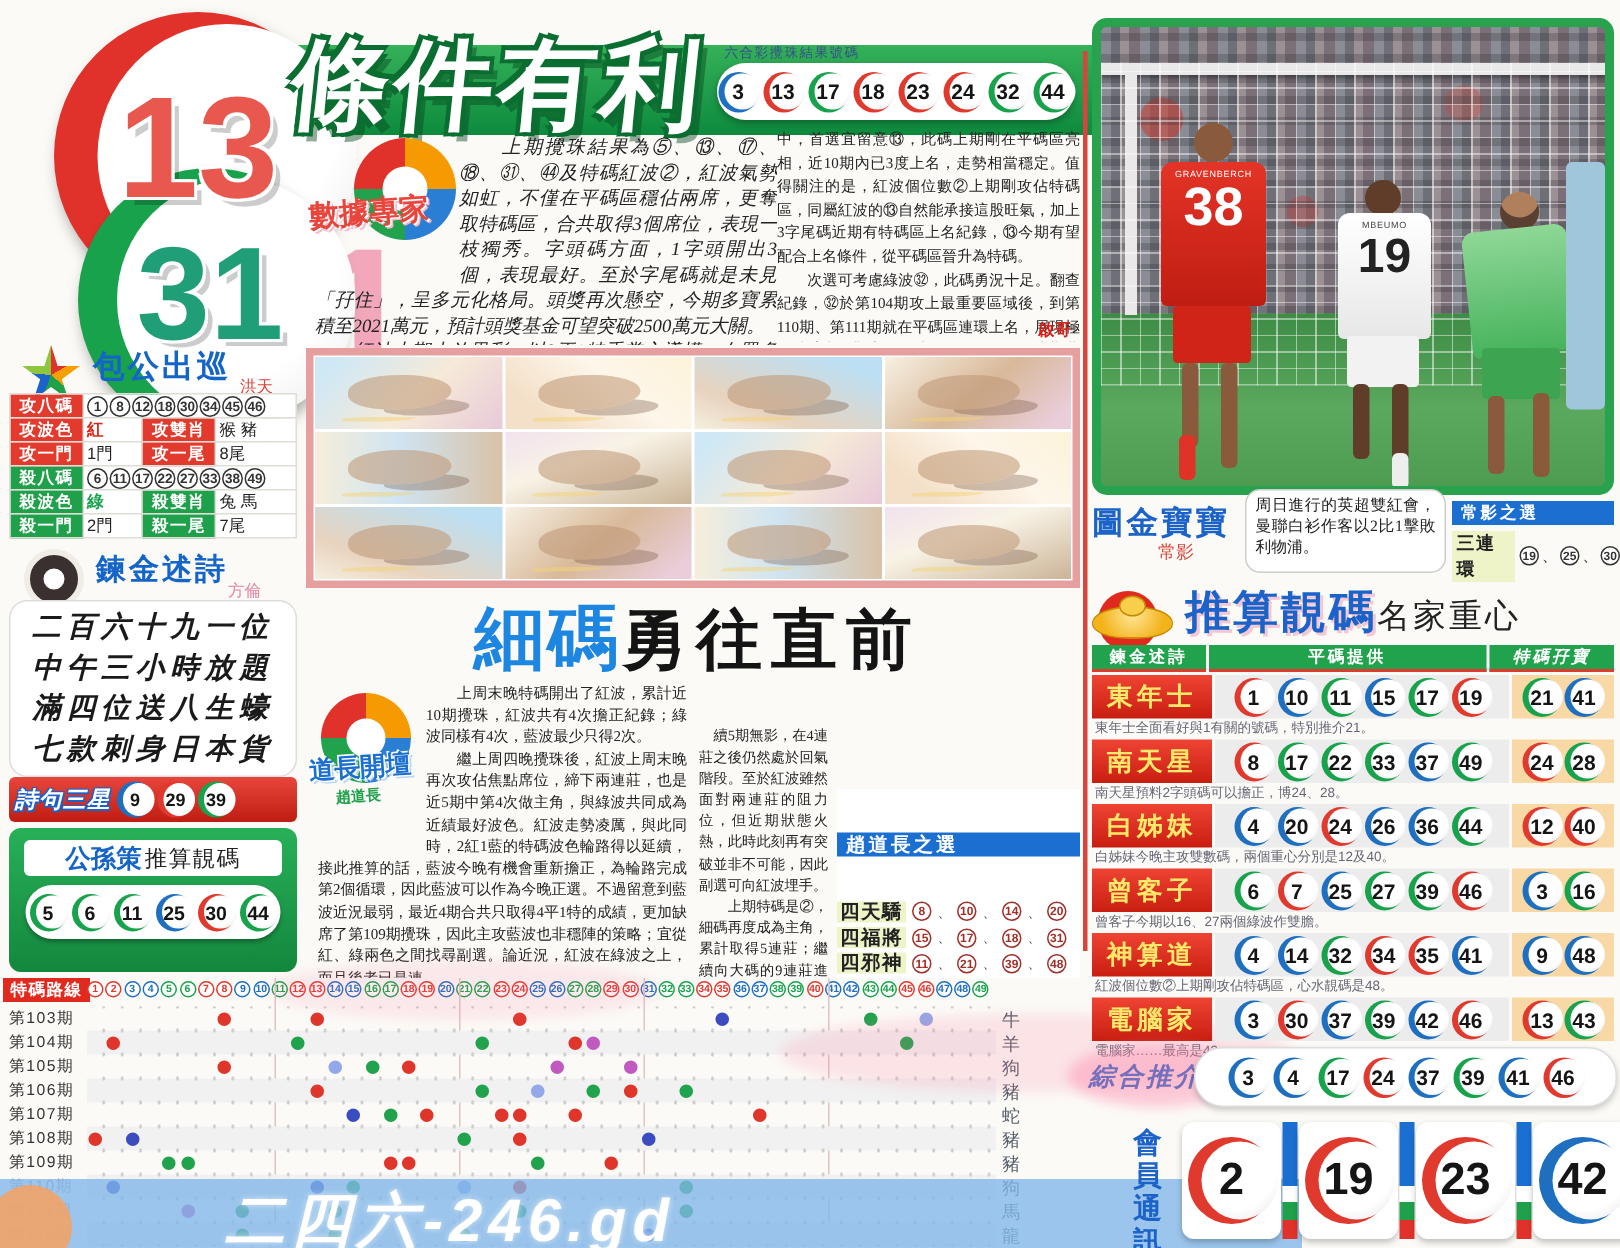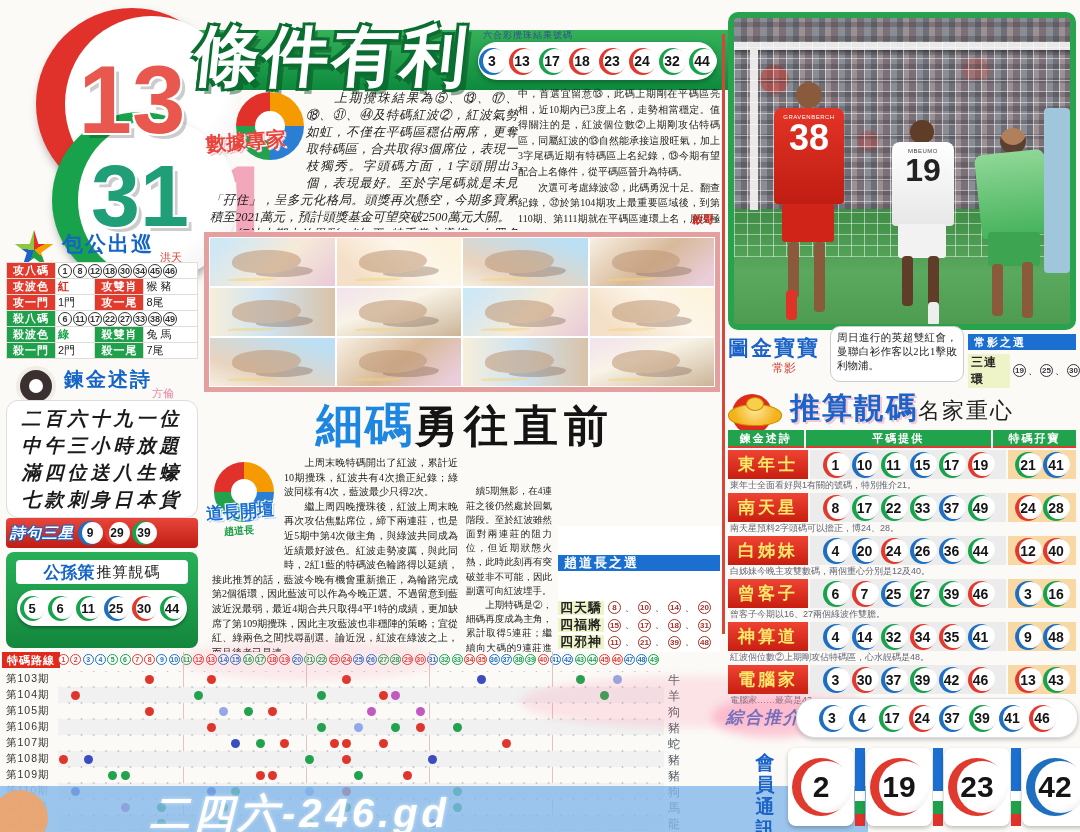--- a/index.html
+++ b/index.html
@@ -603,21 +603,21 @@
     <div class="ingot-red"></div>
       <div class="ingot-gold"></div>
   </div>
   <div class="arena-title">
     <span class="a1">推算靚碼</span><span class="a2">名家重心</span>
   </div>
   <div class="arena">
     <div class="ahead">
       <div style="width:80px;">鍊金述詩</div>
       <div style="width:196px;">平碼提供</div>
-      <div style="width:88px;">特碼孖寶</div>
+      <div style="width:88px;font-style:italic;">特碼孖寶</div>
     </div>
     <div id="arenaRows">
         <div class="arow">
           <div class="aname">東年士</div>
           <div class="aballs">
             <span class="ball" style="height: 26px; width: 26px; --c: #e0392e;">
               <b style="font-size: 14px;">1</b>
             </span>
             <span class="ball" style="height: 26px; width: 26px; --c: #1e6fc0;">
               <b style="font-size: 14px;">10</b>

